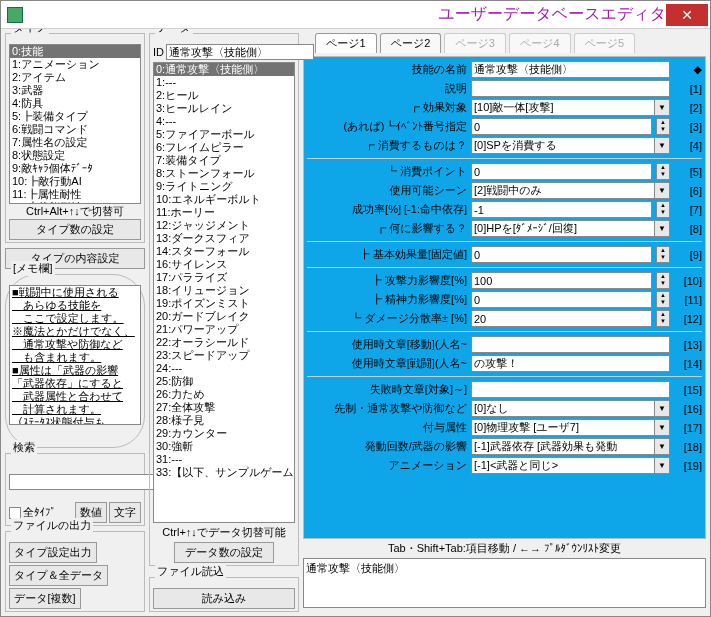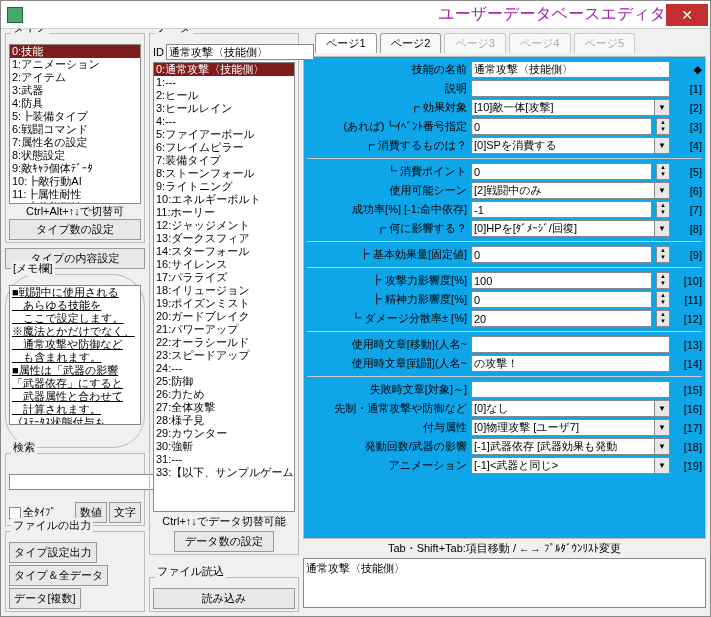--- a/index.html
+++ b/index.html
@@ -4,28 +4,28 @@
 <style>
 * { box-sizing: border-box; margin: 0; padding: 0; }
 body { font-family: "MS PGothic", "Meiryo", sans-serif; font-size: 11px; background: #f0f0f0; width: 711px; height: 617px; overflow: hidden; }
 .window { width: 711px; height: 617px; background: #f0f0f0; border: 1px solid #888; box-shadow: 0 0 8px rgba(0,0,0,0.2); display: flex; flex-direction: column; }
 .titlebar { height: 28px; background: #fff; display: flex; align-items: center; border-bottom: 1px solid #d0d0d0; }
 .titlebar-icon { width: 16px; height: 16px; margin: 0 6px; background: #4a6; border: 1px solid #264; }
 .titlebar-title { flex: 1; text-align: right; font-size: 16px; color: #a21caf; }
 .titlebar-close { width: 42px; height: 22px; background: #c43030; color: #fff; display: flex; align-items: center; justify-content: center; font-size: 14px; margin-right: 2px; }
 .content { flex: 1; display: flex; padding: 4px; gap: 4px; overflow: hidden; }
 .left-col { width: 140px; display: flex; flex-direction: column; gap: 2px; }
-.mid-col { width: 150px; display: flex; flex-direction: column; gap: 19px; }
+.mid-col { width: 150px; display: flex; flex-direction: column; gap: 8px; }
 .right-col { flex: 1; display: flex; flex-direction: column; }
 .groupbox { border: 1px solid #bbb; padding: 2px 3px; position: relative; }
 .groupbox-title { position: relative; top: -8px; left: 2px; background: #f0f0f0; padding: 0 2px; font-size: 11px; display: inline-block; }
 .groupbox-title-row { margin-top: -8px; margin-bottom: 1px; }
 .listbox { background: #fff; border: 1px solid #888; overflow-y: auto; font-size: 11px; line-height: 13px; }
 .listbox .item { padding: 0 2px; white-space: nowrap; cursor: default; }
-.listbox .item.selected { background: #7f1d1d; color: #fff; }
+.listbox .item.selected { background: #737373; color: #fff; }
 .btn { background: #e8e8e8; border: 1px solid #999; padding: 2px 4px; font-size: 11px; cursor: pointer; }
 .small-input { border: 1px solid #888; background: #fff; font-size: 11px; padding: 1px 2px; }
 .label-row { display: flex; align-items: center; gap: 2px; }
 .tabs { display: flex; gap: 3px; margin-bottom: 3px; padding-left: 12px; }
 .tab { border: 1px solid #999; border-bottom: none; padding: 2px 10px; background: #f8f8f8; font-size: 11px; cursor: pointer; border-radius: 3px 3px 0 0; }
 .tab.active { background: #fff; }
 .tab.disabled { color: #aaa; border-color: #ccc; }
 .right-scroll { flex: 1; border: 1px solid #bbb; background: #0ea5e9; overflow-y: auto; padding: 3px; }
 .prop-row { display: flex; align-items: center; height: 19px; gap: 4px; }
 .prop-label { width: 160px; text-align: right; font-size: 11px; white-space: nowrap; }

